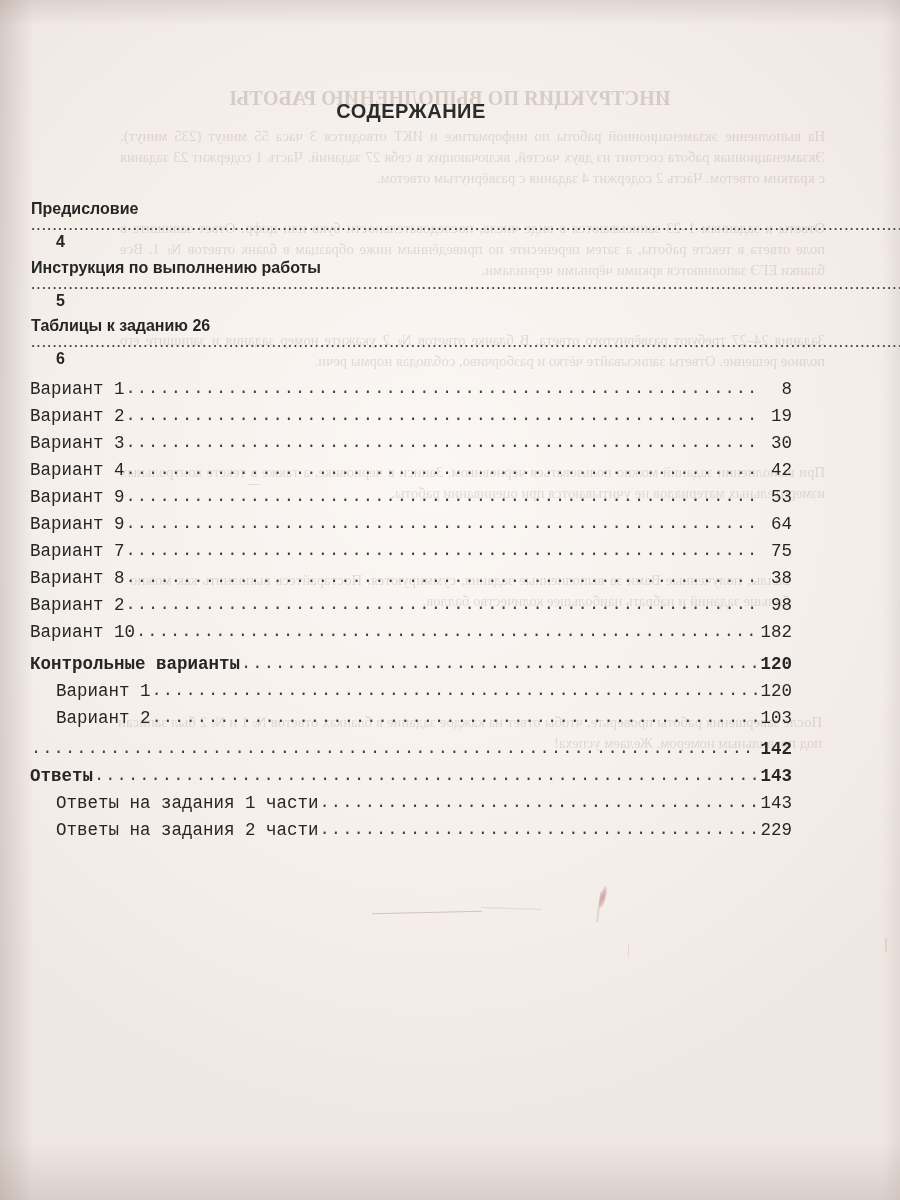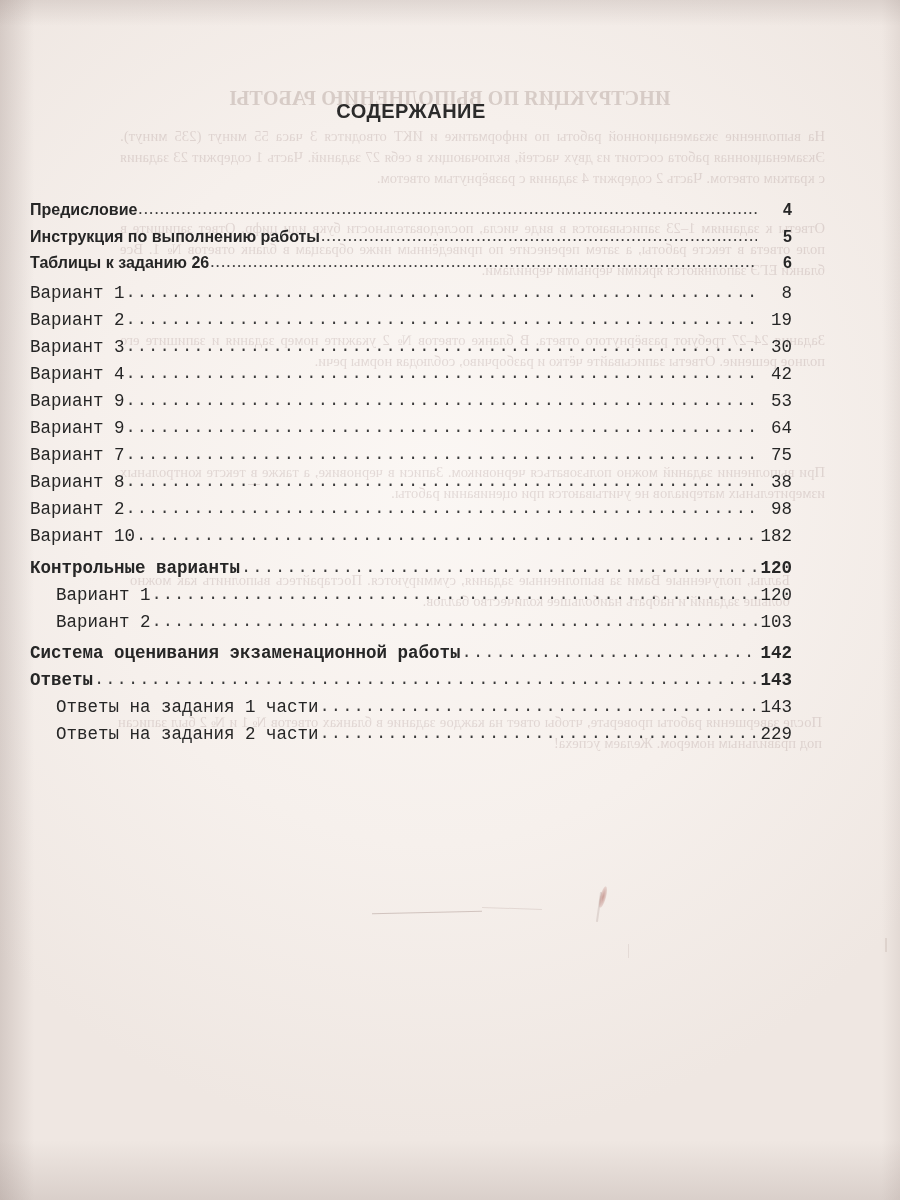--- a/index.html
+++ b/index.html
@@ -116,21 +116,21 @@
   }
   .toc-row .page-no {
     flex: 0 0 auto;
     text-align: right;
     min-width: 34px;
     font-variant-numeric: lining-nums;
   }
 
   .toc-row.bold .label,
   .toc-row.bold .page-no { font-weight: bold; }
-  .toc-row.sans { font-family: "Liberation Sans", sans-serif; font-size: 16px; }
+  .toc-row.sans { font-family: "Liberation Sans", sans-serif; font-size: 16px; flex-direction: column; }
   .toc-row.sans .dots { font-family: "Liberation Serif", serif; }
   .toc-row.indent { padding-left: 26px; }
 
   .gap-top { margin-top: 14px; }
 
   
   .scratch {
     position: absolute;
     background: rgba(120, 85, 80, 0.28);
     pointer-events: none;
@@ -231,21 +231,20 @@
         <span class="label">Вариант 1</span>
         <span class="dots">........................................................................................................................................................................................................</span>
         <span class="page-no">120</span>
       </div>
       <div class="toc-row indent">
         <span class="label">Вариант 2</span>
         <span class="dots">........................................................................................................................................................................................................</span>
         <span class="page-no">103</span>
       </div>
       <div class="toc-row bold gap-top">
-        <span class="label">Система оценивания экзаменационной работы</span>
         <span class="dots">........................................................................................................................................................................................................</span>
         <span class="page-no">142</span>
       </div>
       <div class="toc-row bold">
         <span class="label">Ответы</span>
         <span class="dots">........................................................................................................................................................................................................</span>
         <span class="page-no">143</span>
       </div>
       <div class="toc-row indent">
         <span class="label">Ответы на задания 1 части</span>

